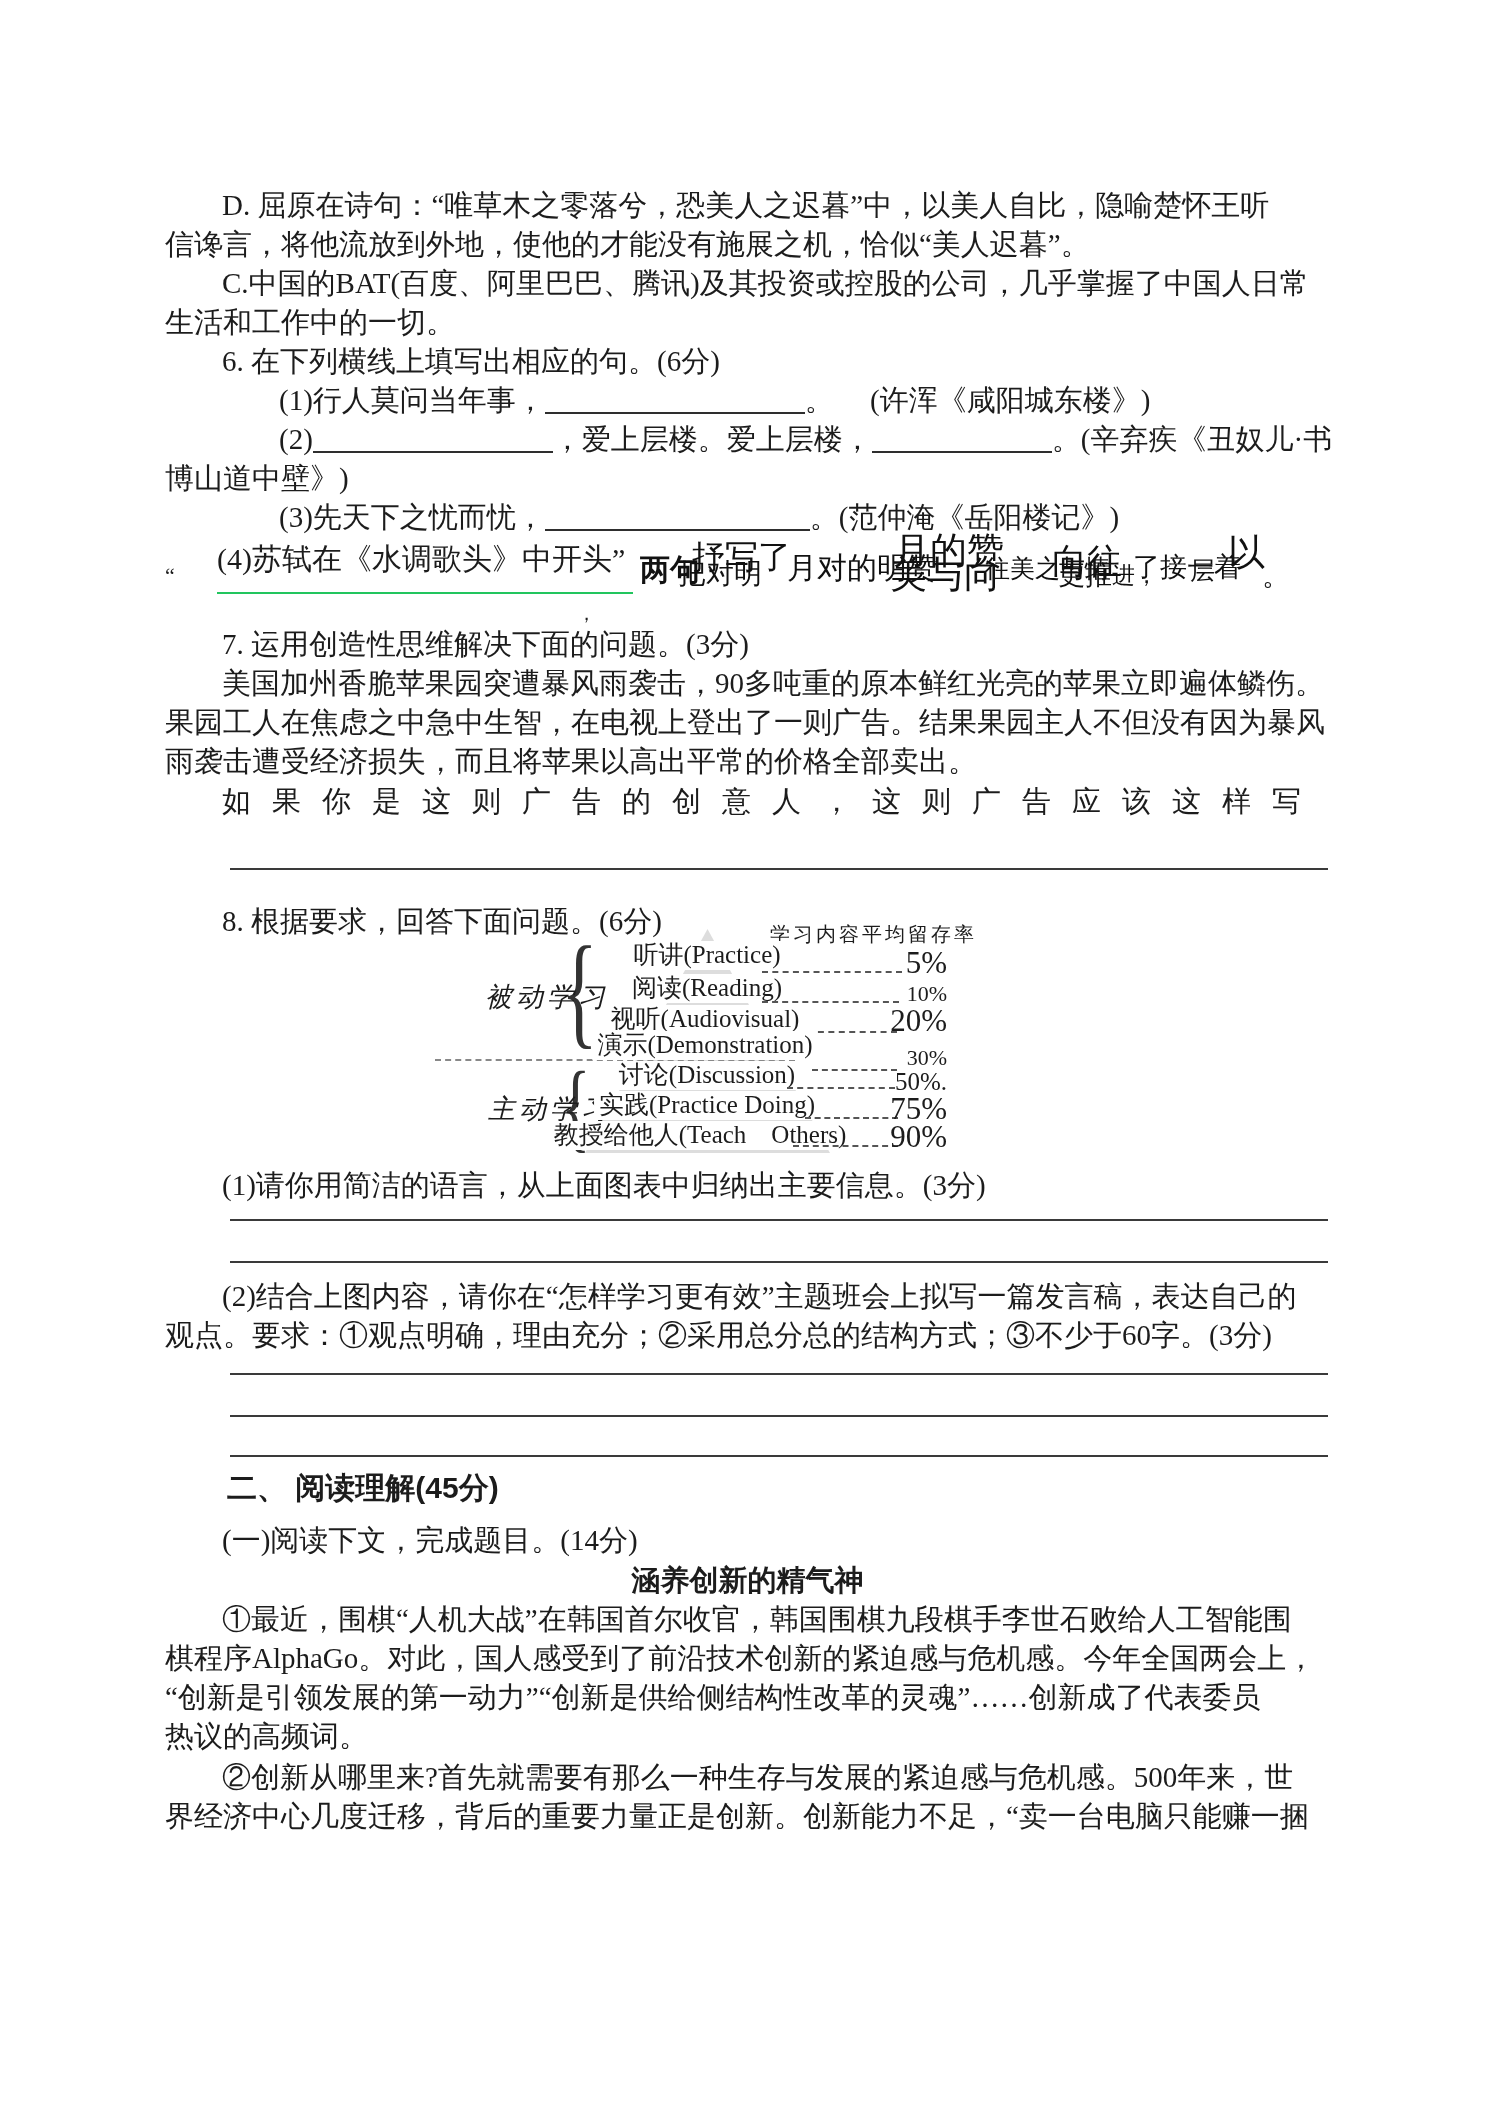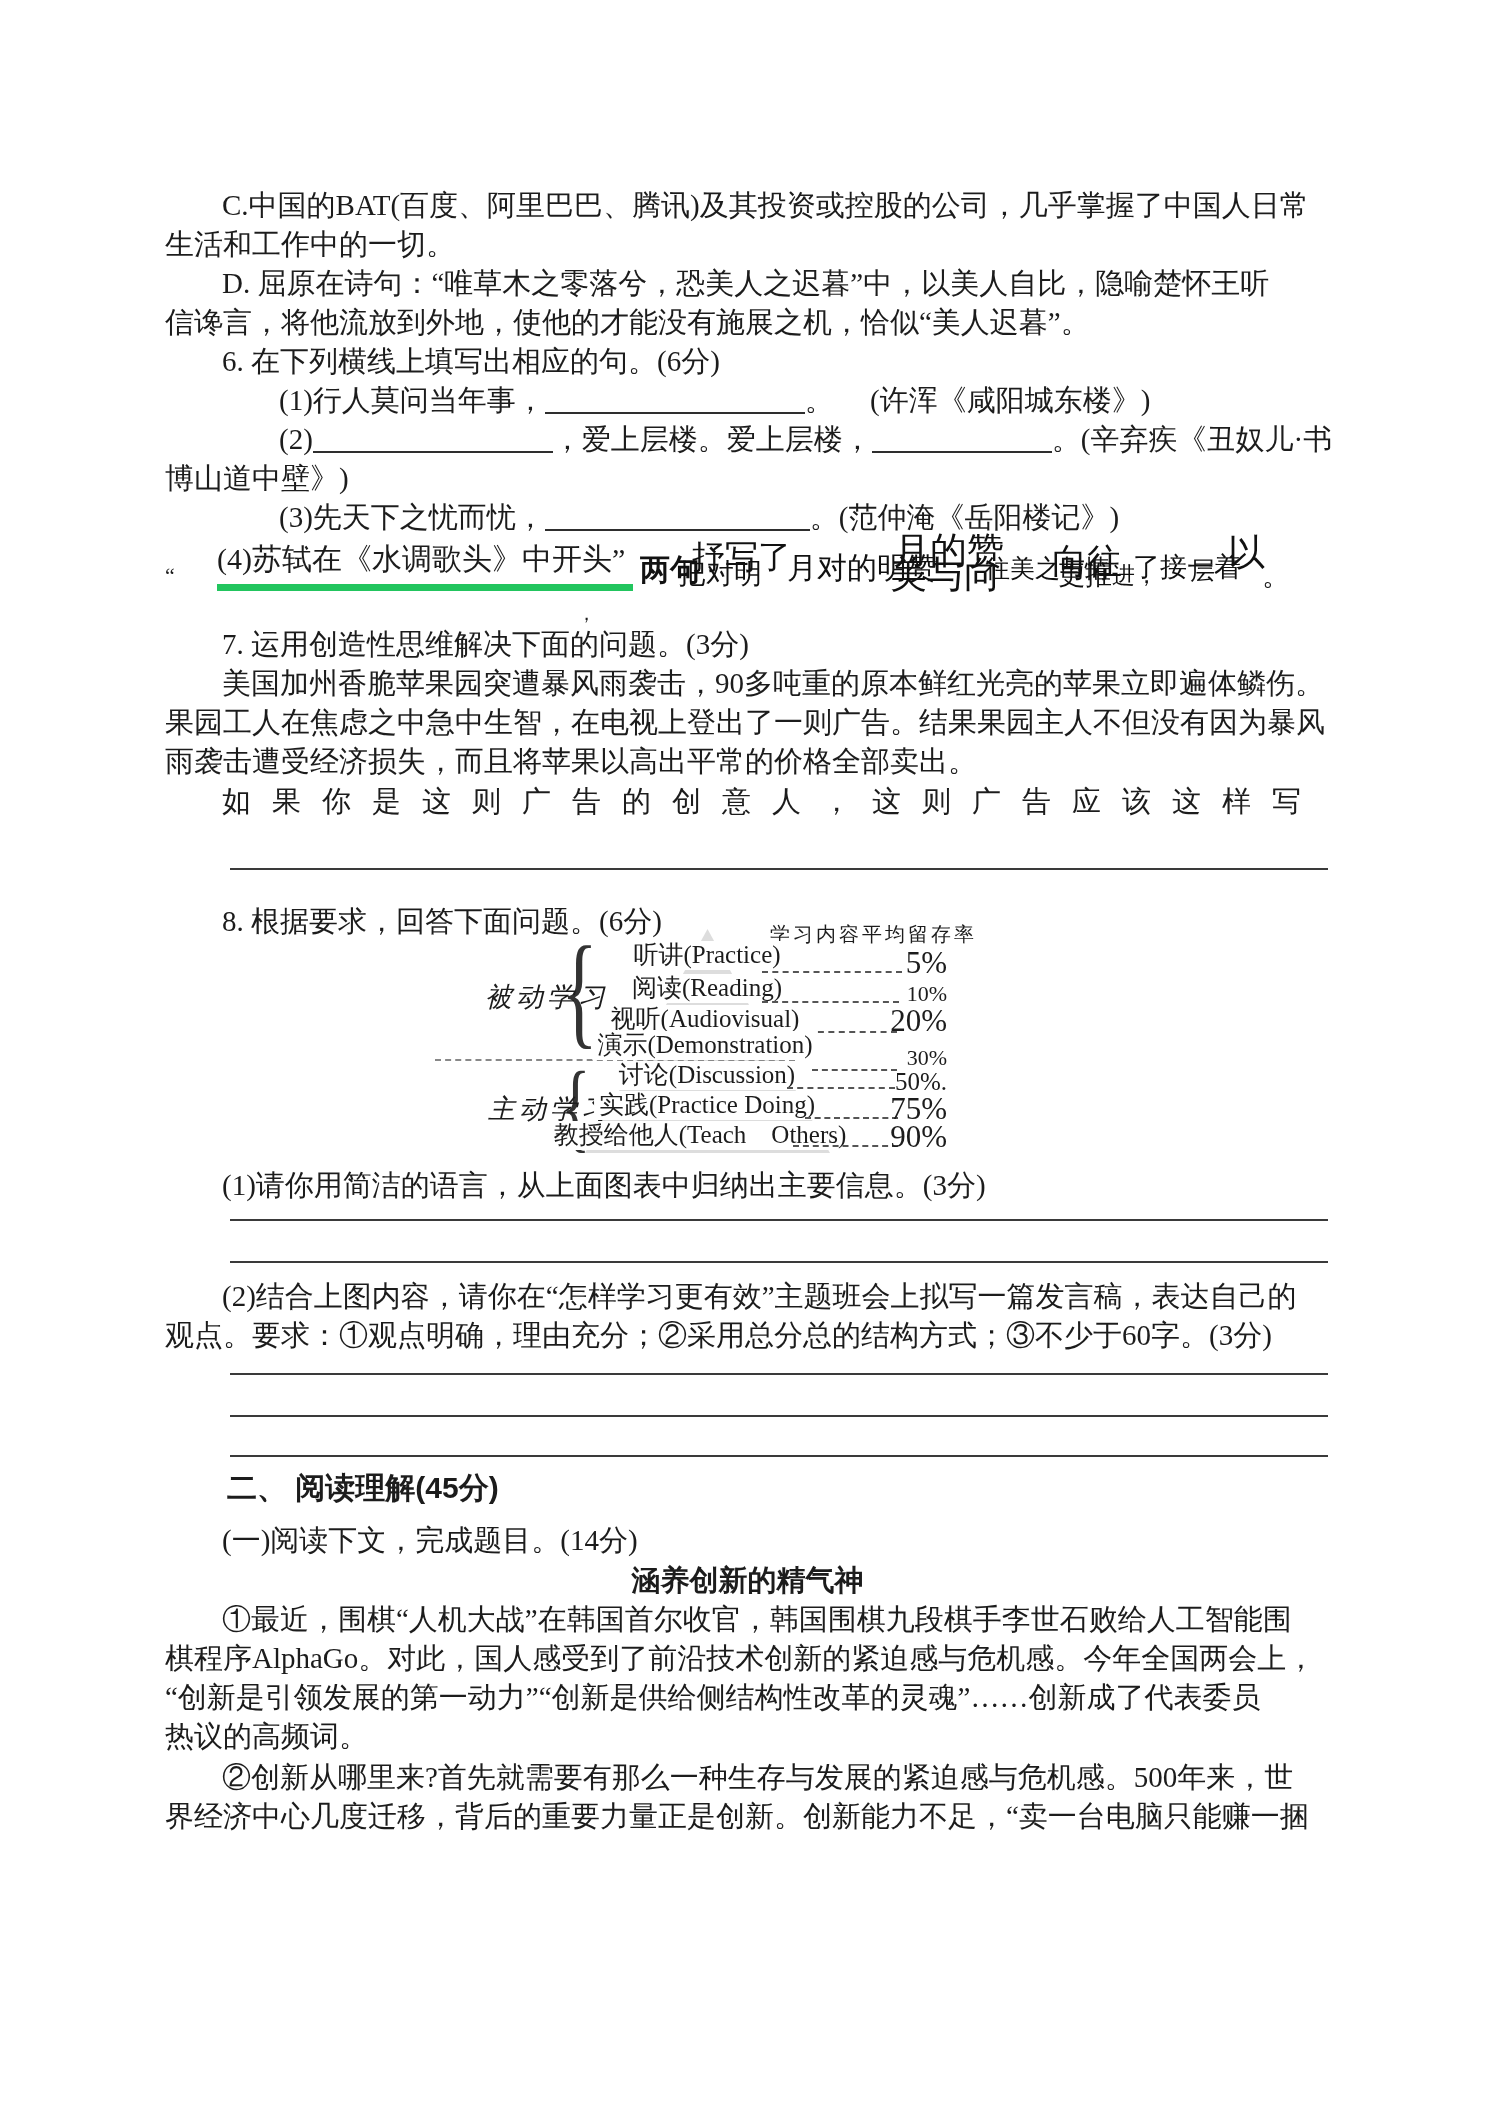--- a/index.html
+++ b/index.html
@@ -18,21 +18,21 @@
   .q6-line{font-size:29px;line-height:39px;white-space:nowrap;}
   .q6-line.ind{padding-left:57px;}
   .blank{
     display:inline-block;border-bottom:2px solid #2e2e2e;height:28px;
     vertical-align:-4px;
   }
   
   .item4{position:relative;height:88px;}
   .item4 .main{
     position:absolute;left:52px;top:2px;font-size:30px;white-space:nowrap;
-    border-bottom:7px solid #22c55e;padding-bottom:4px;padding-right:8px;
+    border-bottom:2px solid #22c55e;padding-bottom:12px;padding-right:8px;
   }
   .gfrag{position:absolute;line-height:1.1;white-space:nowrap;color:#111;}
   .stray-quote{position:absolute;left:0px;top:26px;font-size:22px;}
   .stray-comma{position:absolute;left:412px;top:64px;font-size:19px;}
   
   .spaced{
     font-size:29px;line-height:40px;margin:0;padding-left:57px;
     letter-spacing:21px;white-space:nowrap;
   }
   .ans-line{
@@ -88,24 +88,24 @@
     font-weight:bold;font-size:29px;line-height:40px;margin:0;
     text-align:center;
   }
   .mt2{margin-top:2px;}
 </style>
 </head>
 <body>
 
 <div class="page">
 
+  <p class="para ind">D. 屈原在诗句：“唯草木之零落兮，恐美人之迟暮”中，以美人自比，隐喻楚怀王听
+信谗言，将他流放到外地，使他的才能没有施展之机，恰似“美人迟暮”。</p>
   <p class="para ind">C.中国的BAT(百度、阿里巴巴、腾讯)及其投资或控股的公司，几乎掌握了中国人日常
 生活和工作中的一切。</p>
-  <p class="para ind">D. 屈原在诗句：“唯草木之零落兮，恐美人之迟暮”中，以美人自比，隐喻楚怀王听
-信谗言，将他流放到外地，使他的才能没有施展之机，恰似“美人迟暮”。</p>
 
   <p class="para ind">6. 在下列横线上填写出相应的句。(6分)</p>
   <div id="q6-items">
       <div class="q6-line ind"><span>(1)行人莫问当年事，</span><span class="blank" style="width: 260px;"></span><span>。　 (许浑《咸阳城东楼》)</span></div>
       <div class="q6-line ind"><span>(2)</span><span class="blank" style="width: 240px;"></span><span>，爱上层楼。爱上层楼，</span><span class="blank" style="width: 180px;"></span><span>。(辛弃疾《丑奴儿·书</span></div>
       <div class="q6-line"><span>博山道中壁》)</span></div>
       <div class="q6-line ind"><span>(3)先天下之忧而忧，</span><span class="blank" style="width: 265px;"></span><span>。(范仲淹《岳阳楼记》)</span></div>
     </div>
 
   <div class="item4" id="item4">

